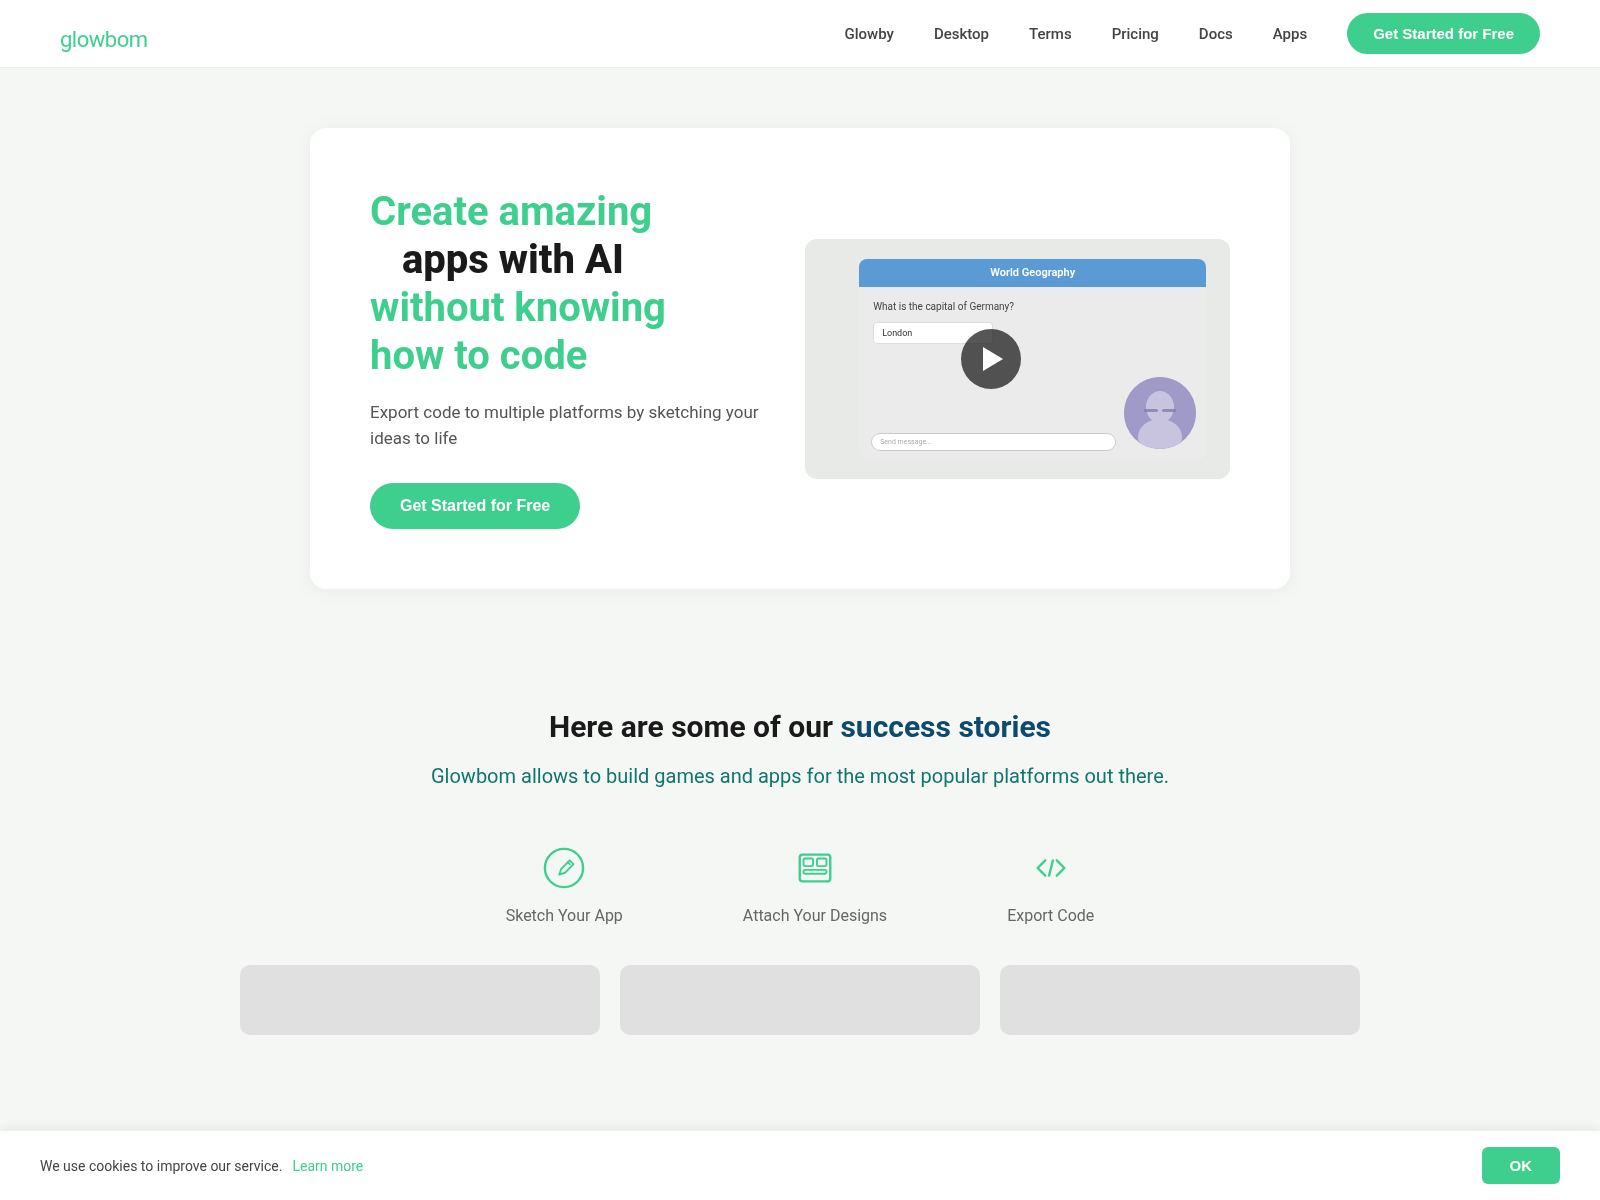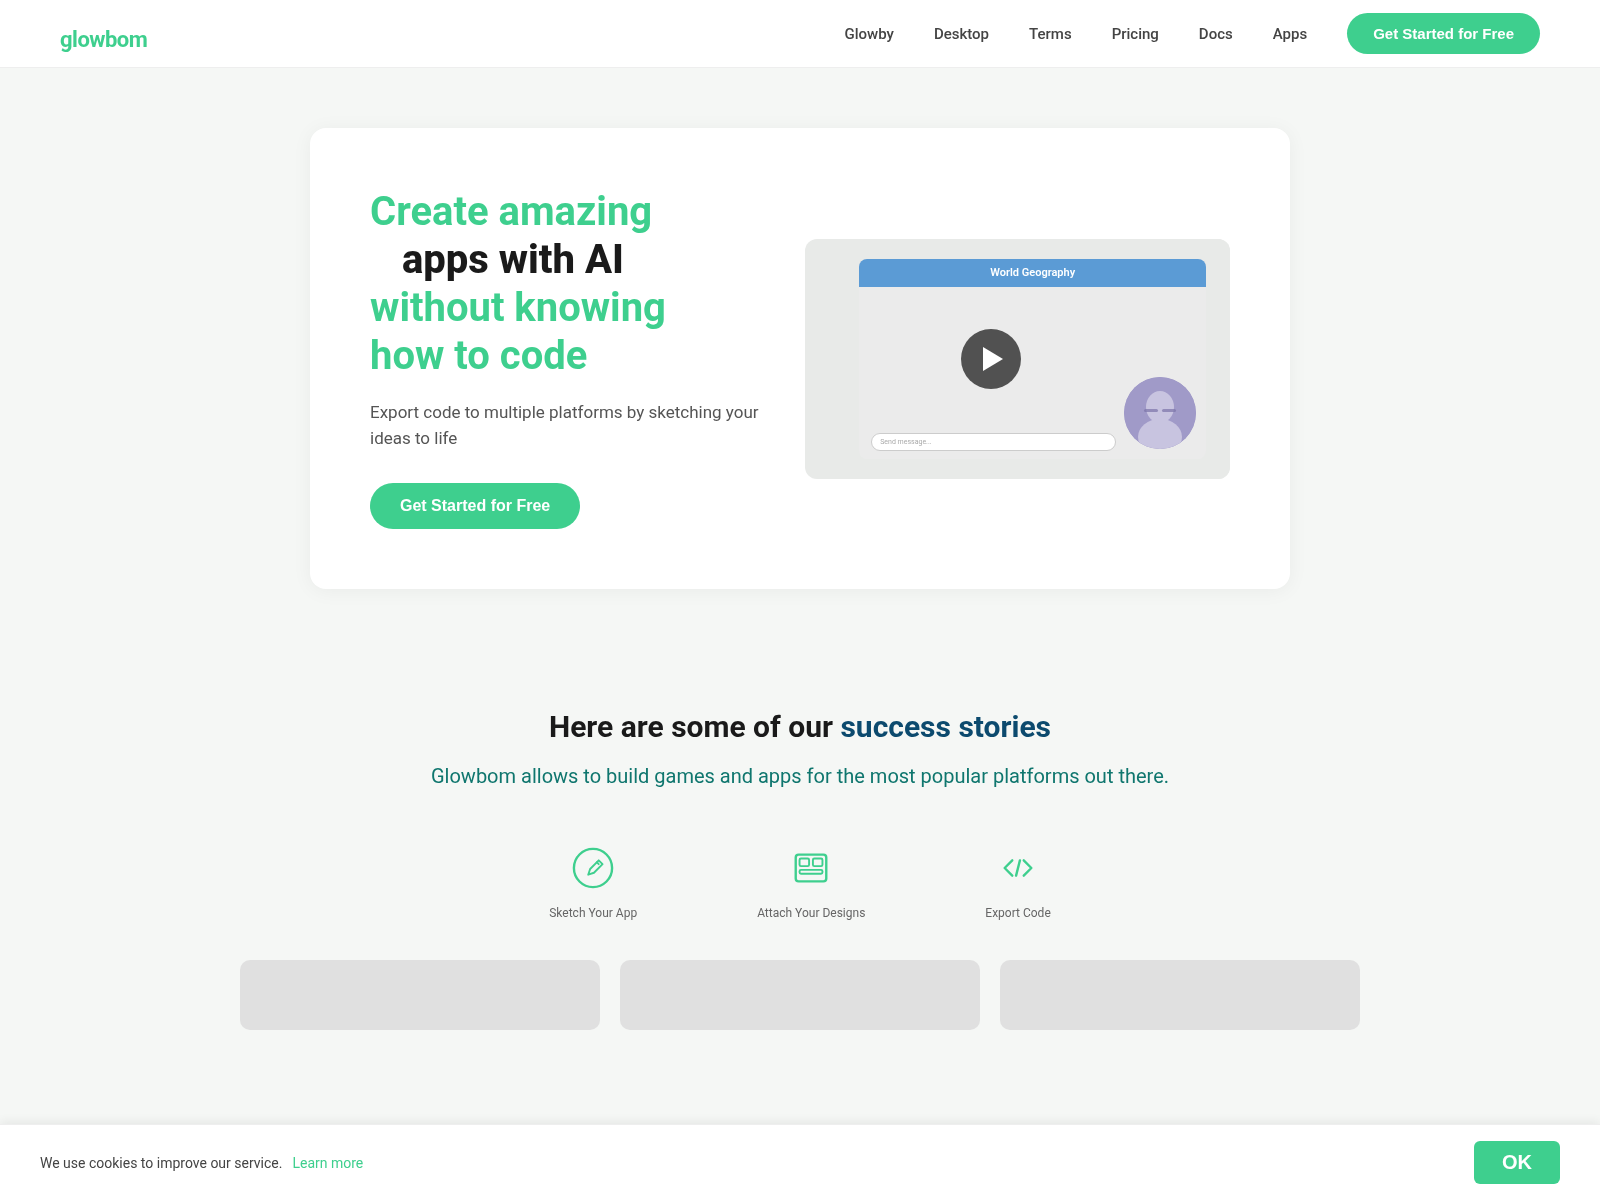--- a/index.html
+++ b/index.html
@@ -13,21 +13,21 @@
       justify-content: space-between;
       padding: 0 60px;
       height: 68px;
       border-bottom: 1px solid #eee;
       position: sticky;
       top: 0;
       z-index: 100;
     }
     .navbar-logo {
       font-size: 22px;
-      font-weight: 700;
+      font-weight: 400;
       color: #3ecf8e;
       letter-spacing: -0.5px;
       margin-top: 12px;
     }
     .navbar-links {
       display: flex;
       align-items: center;
       gap: 40px;
     }
     .navbar-links a {
@@ -249,21 +249,21 @@
       height: 52px;
       display: flex;
       align-items: center;
       justify-content: center;
     }
     .feature-icon svg {
       width: 42px;
       height: 42px;
     }
     .feature-label {
-      font-size: 12px;
+      font-size: 16px;
       color: #666;
       text-align: center;
     }
 
     
     .cards-row {
       display: flex;
       justify-content: center;
       gap: 20px;
       padding: 0 40px 20px;
@@ -301,21 +301,21 @@
     .cookie-text a {
       color: #3ecf8e;
       text-decoration: none;
     }
     .btn-ok {
       background: #3ecf8e;
       color: #fff;
       border: none;
       border-radius: 6px;
       padding: 10px 28px;
-      font-size: 20px;
+      font-size: 15px;
       font-weight: 600;
       cursor: pointer;
     }
   </style>
 </head>
 <body>
 
 <nav class="navbar">
   <div class="navbar-logo">glowbom</div>
   <div class="navbar-links">
@@ -341,20 +341,26 @@
       <p class="hero-sub">Export code to multiple platforms
 by sketching your ideas to life</p>
       <button class="btn-hero">Get Started for Free</button>
     </div>
     <div class="hero-video">
       <div class="video-inner">
         <div class="app-mockup">
           <div class="mockup-topbar">
             <span class="mockup-topbar-text">World Geography</span>
           </div>
+          <div class="mockup-body">
+            <div class="mockup-question">What is the capital of Germany?</div>
+            <div class="mockup-answer-box">
+              <span>London</span>
+            </div>
+          </div>
 
           <div class="play-btn">
             <div class="play-triangle"></div>
           </div>
 
           <div class="mockup-avatar">
             <svg width="72" height="72" viewBox="0 0 72 72">
               <circle cx="36" cy="36" r="36" fill="#a09ac8"></circle>
               <ellipse cx="36" cy="30" rx="14" ry="16" fill="#c8c4e0"></ellipse>
               <ellipse cx="36" cy="60" rx="22" ry="18" fill="#c8c4e0"></ellipse>

